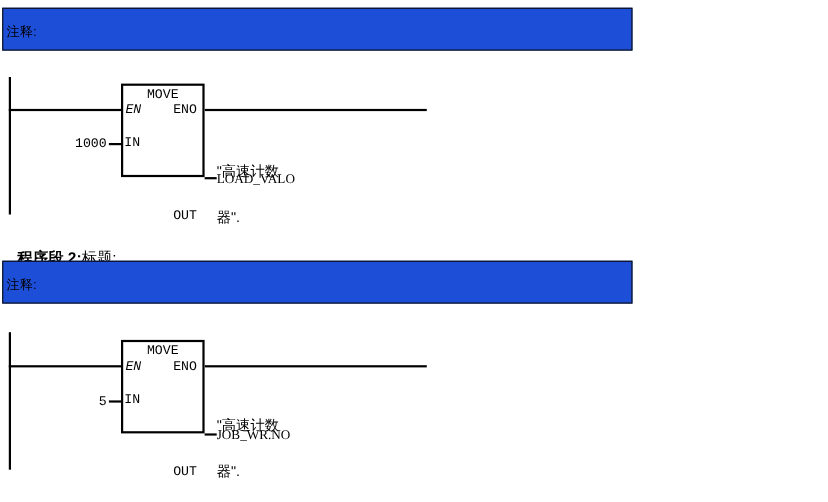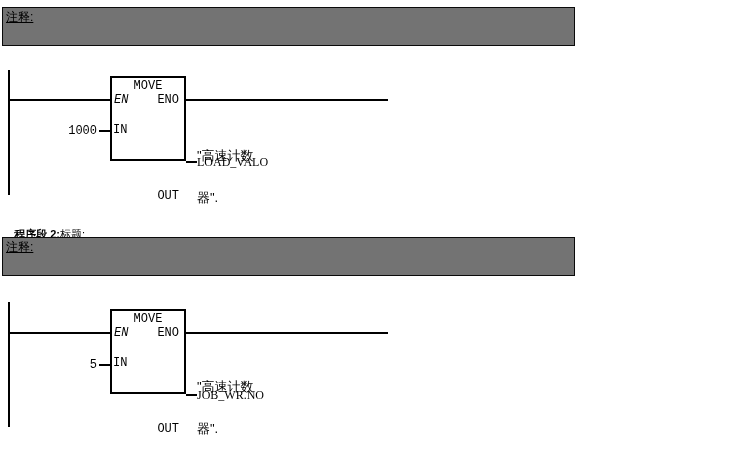--- a/index.html
+++ b/index.html
@@ -8,32 +8,31 @@
     background: #ffffff;
     position: relative;
     font-family: "Liberation Sans", sans-serif;
     color: #000;
     overflow: hidden;
   }
   .comment-bar {
     position: absolute;
     left: 2px;
     width: 573px; height: 39px;
-    background: #737373;
+    background: #1d4ed8;
     border: 1px solid #0a0a0a;
     box-sizing: border-box;
     font-size: 12px;
     line-height: 14px;
-    padding: 2px 0 0 3px;
-    text-decoration: underline;
+    padding: 14px 0 0 3px;
   }
   .net-header {
     position: absolute;
     left: 8px;
-    font-size: 11px;
+    font-size: 14px;
     line-height: 16px;
     white-space: pre;
   }
   .net-header .bold { font-weight: bold; }
   .wire { position: absolute; background: #000; }
   .fbd-block {
     position: absolute;
     left: 110px;
     width: 76px; height: 85px;
     border: 2px solid #000;

